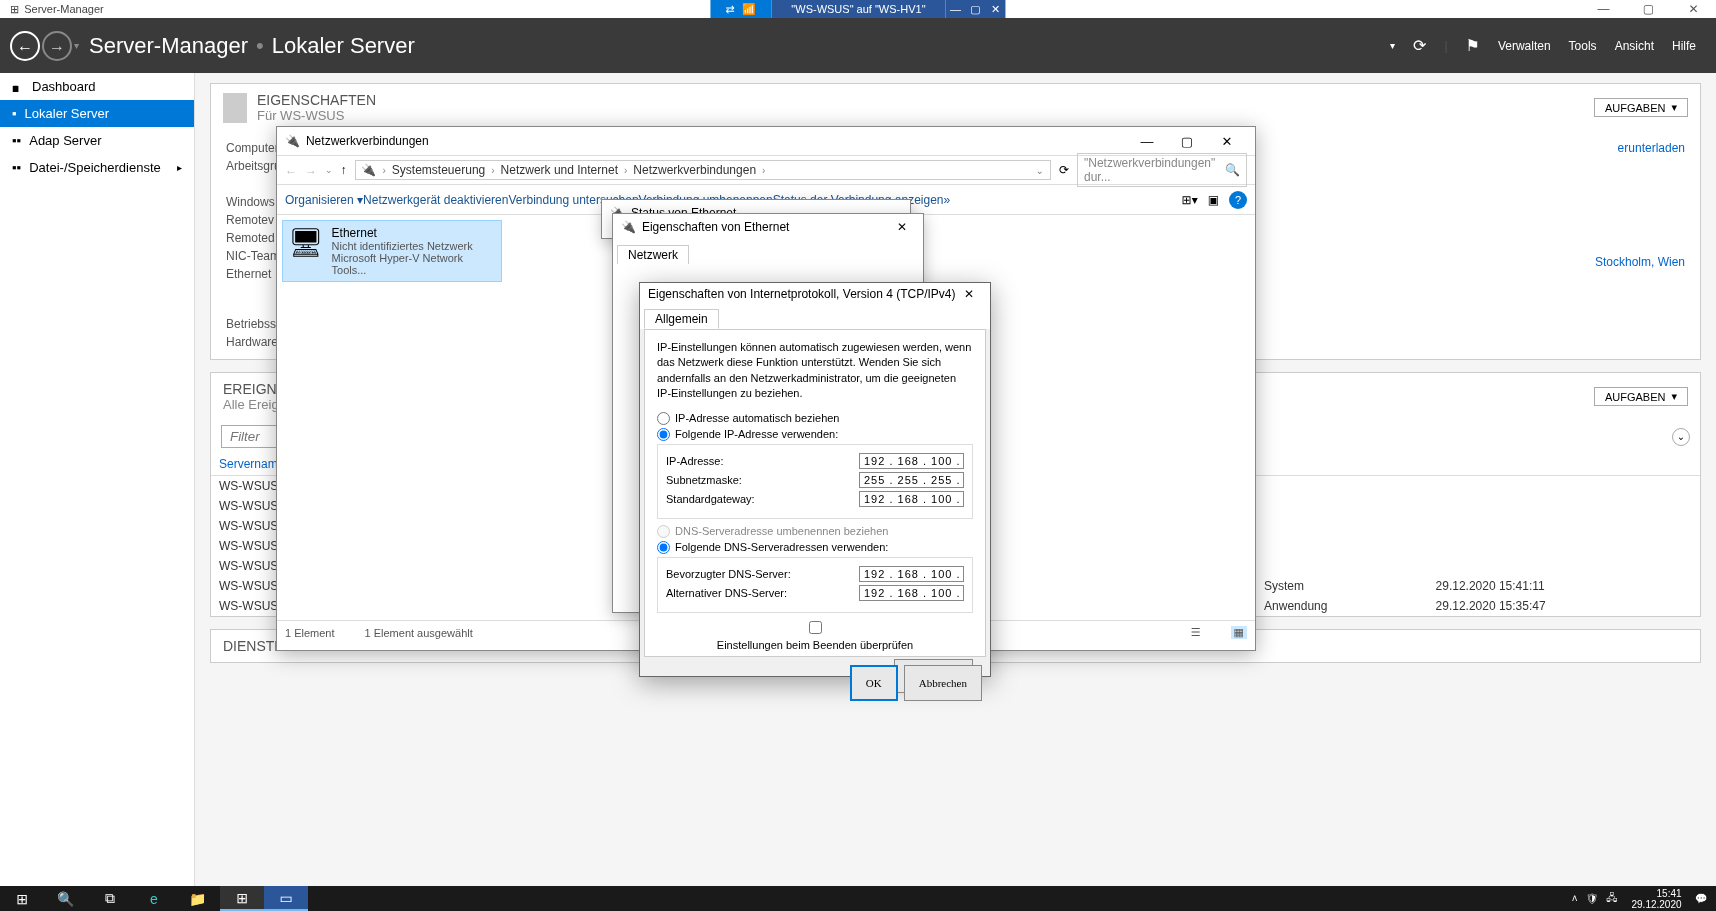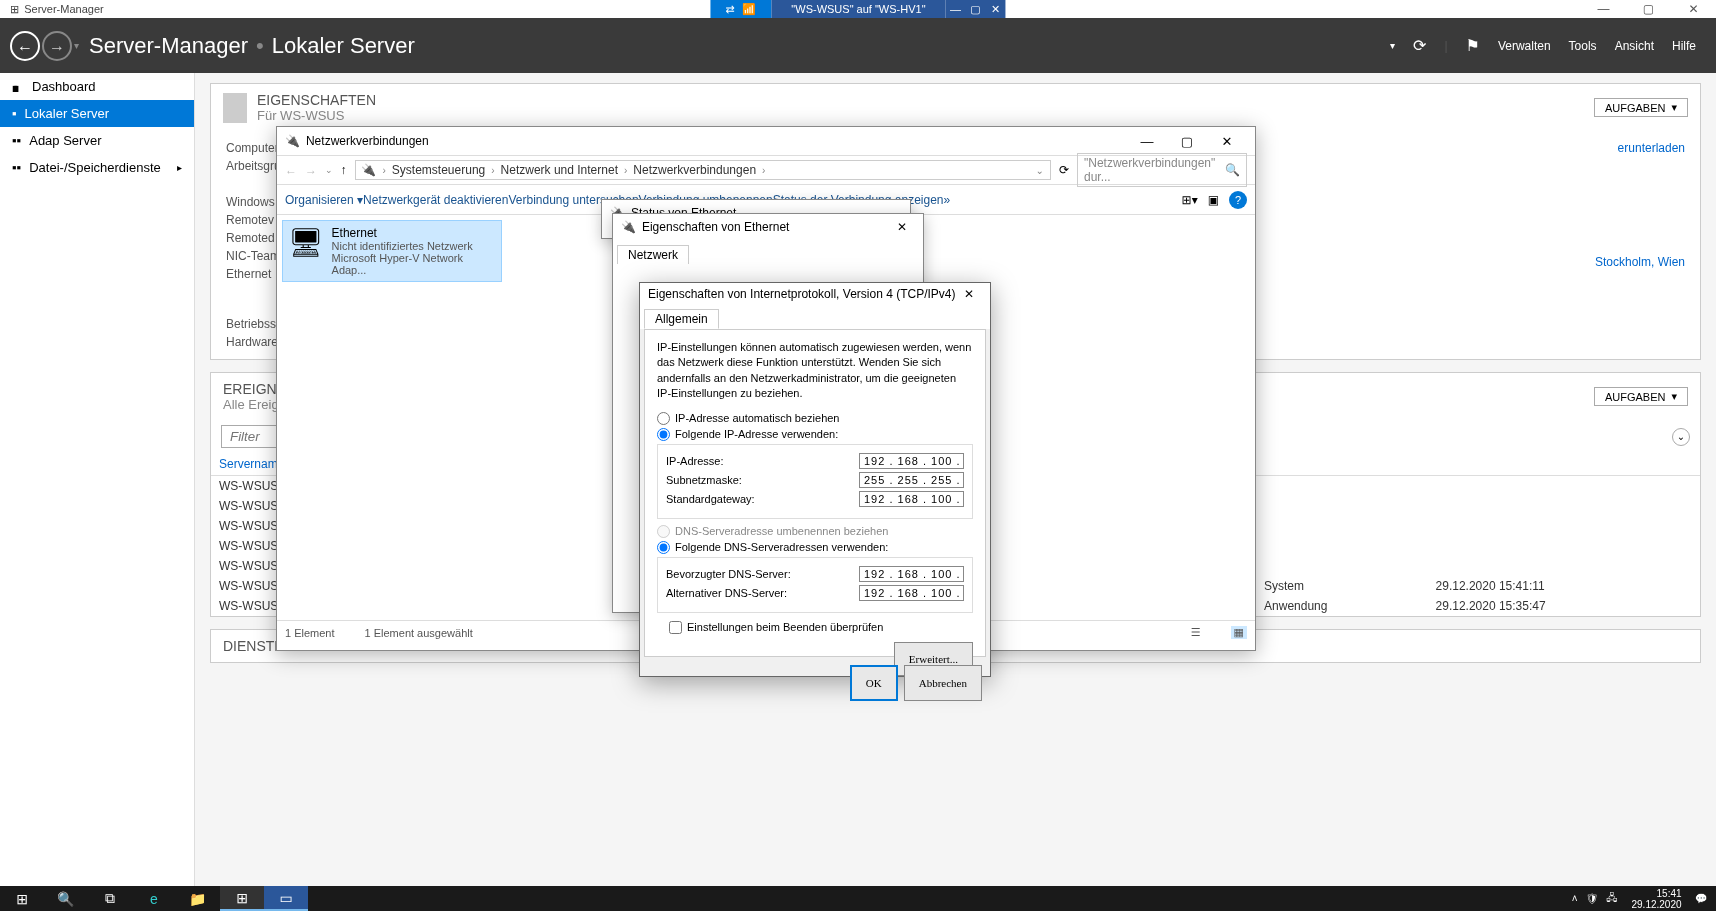--- a/index.html
+++ b/index.html
@@ -89,21 +89,21 @@
 .ipv4-tabs-area { background: #fff; padding: 4px 4px 0 4px; }
 .ipv4-tab { display: inline-block; border: 1px solid #ccc; border-bottom: 1px solid #fff; padding: 2px 10px; background: #fff; font-size: 12px; }
 .ipv4-body { background: #fff; border: 1px solid #ccc; margin: 0 4px 4px 4px; padding: 10px 12px; height: 328px; font-size: 11px; }
 .ipv4-desc { margin-bottom: 10px; line-height: 1.4; }
 .ipv4-radio { display: flex; align-items: center; gap: 5px; margin: 3px 0; }
 .ipv4-radio input { margin: 0; }
 .ipv4-radio.disabled { color: #888; }
 .ipv4-group { border: 1px solid #ddd; padding: 5px 8px 8px 8px; margin-bottom: 6px; }
 .ipv4-row { display: flex; justify-content: space-between; align-items: center; margin: 3px 0; }
 .ipv4-ip-input { width: 105px; border: 1px solid #888; padding: 1px 4px; font-family: inherit; font-size: 11px; text-align: center; letter-spacing: 1px; }
-.ipv4-check { display: flex; align-items: center; gap: 5px; margin: 8px 12px; }
+.ipv4-check { display: flex; align-items: center; gap: 5px; margin: 8px 4px; flex-direction: column; }
 .ipv4-adv { text-align: right; margin-top: 4px; }
 .ipv4-btn { border: 1px solid #888; background: #e8e8e8; padding: 10px 14px; font-size: 11px; cursor: pointer; font-family: Liberation Serif, serif; }
 .ipv4-footer { display: flex; justify-content: flex-end; gap: 6px; padding: 4px 8px; }
 .ipv4-btn.primary { border: 2px solid #0078d7; }
 
 
 .taskbar { position: absolute; bottom: 0; left: 0; right: 0; height: 25px; background: #1a1a1a; display: flex; align-items: center; }
 .taskbar-item { width: 44px; height: 25px; display: flex; align-items: center; justify-content: center; color: #fff; font-size: 14px; }
 .taskbar-item.active { background: #333; border-bottom: 2px solid #76b9ed; }
 .taskbar-right { margin-left: auto; display: flex; align-items: center; color: #fff; font-size: 10px; gap: 8px; padding-right: 8px; }
@@ -360,21 +360,21 @@
       <span>▣</span>
       <span class="nc-help">?</span>
     </div>
   </div>
   <div class="nc-content">
     <div class="nc-item">
       <span class="pc-icon"></span>
       <div class="nc-item-text">
         <div class="name">Ethernet</div>
         <div style="color:#555;">Nicht identifiziertes Netzwerk</div>
-        <div style="color:#555;">Microsoft Hyper-V Network Adap...</div>
+        <div style="color:#555;">Microsoft Hyper-V Network Tools...</div>
       </div>
     </div>
   </div>
   <div class="nc-status">
     <span>1 Element</span>
     <span>1 Element ausgewählt</span>
     <span style="margin-left:auto;">☰</span>
     <span style="background:#cce8ff;padding:0 3px;">▦</span>
   </div>
 </div>

